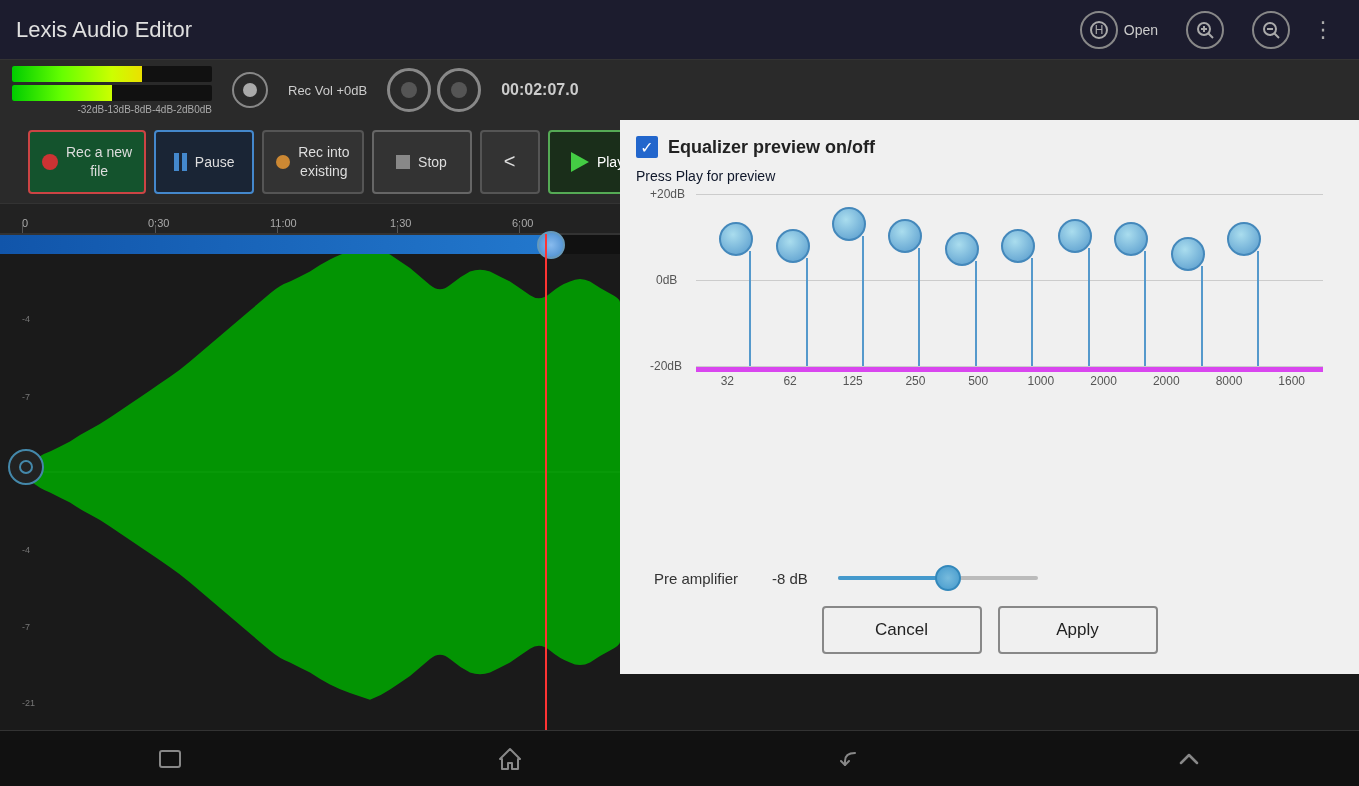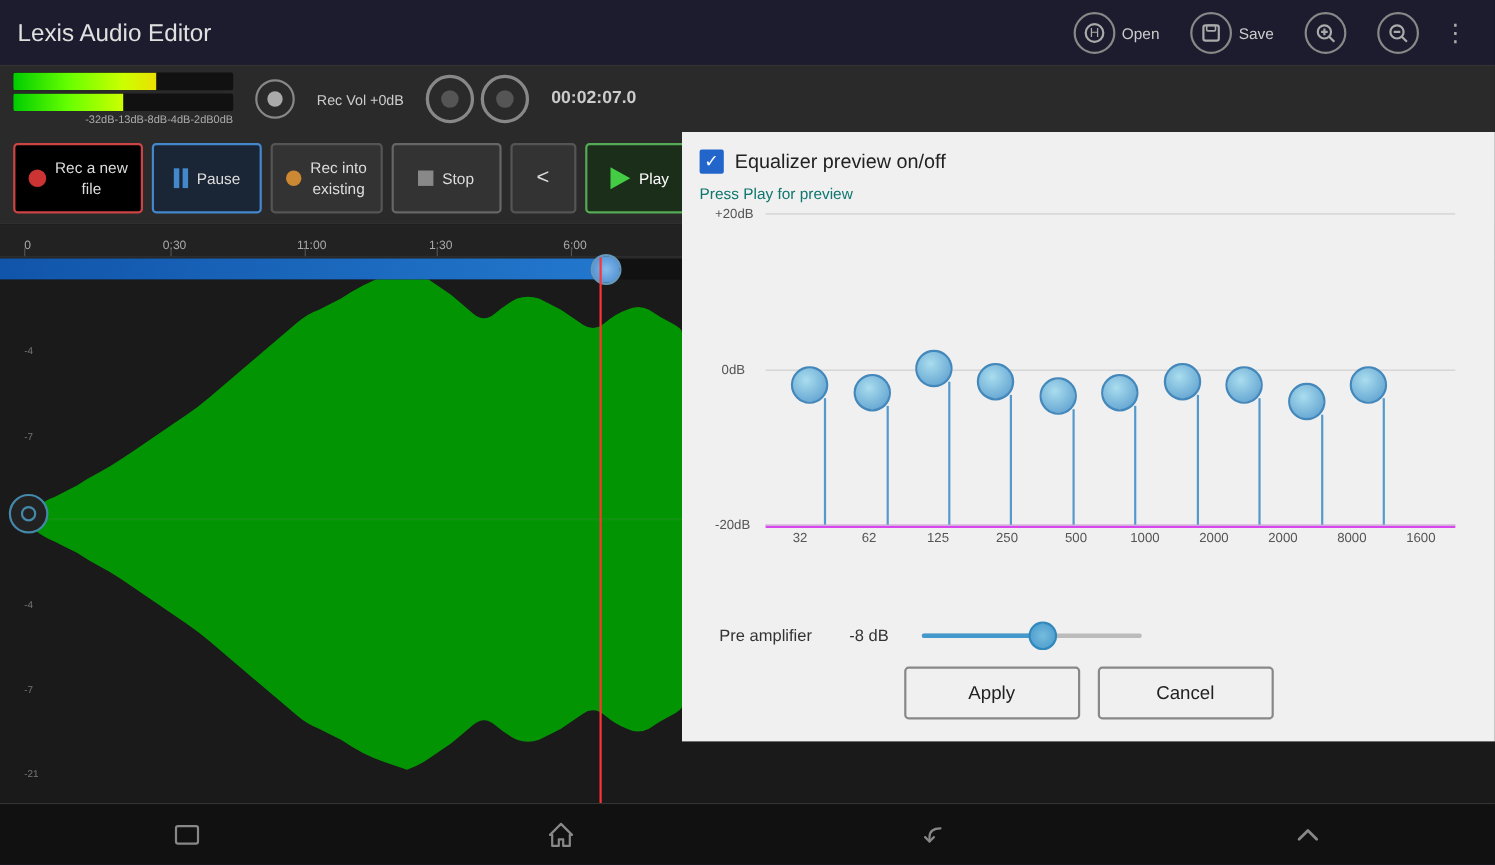--- a/index.html
+++ b/index.html
@@ -174,21 +174,22 @@
       align-items: center;
       justify-content: center;
       gap: 8px;
       padding: 0 12px;
       height: 64px;
       min-width: 100px;
       border-radius: 4px;
     }
     .ctrl-btn.active-rec {
       border-color: #cc4444;
-      background: #000000;
+      background: #14532d;
+      margin-left: 16px;
     }
     .ctrl-btn.active-pause {
       border-color: #4488cc;
       background: #1a2535;
     }
     .ctrl-btn.active-play {
       border-color: #55aa55;
       background: #1a2e1a;
       color: #fff;
     }
@@ -402,24 +403,24 @@
       border-radius: 2px;
       flex-shrink: 0;
     }
     .eq-checkmark {
       color: white;
       font-size: 16px;
     }
     #eq-title {
       font-size: 18px;
       color: #222;
-      font-weight: 400;
+      font-weight: 700;
     }
     #eq-subtitle {
-      color: #0f766e;
+      color: #0f172a;
       font-size: 14px;
     }
     #eq-chart {
       flex: 1;
       background: #f0f0f0;
       position: relative;
       border: none;
     }
     #eq-pre-amp {
       display: flex;
@@ -513,49 +514,40 @@
     .eq-freq-label {
       color: #555;
       font-size: 12px;
       text-align: center;
       flex: 1;
     }
 
     
     #eq-chart-inner {
       position: relative;
-      height: 286px;
+      height: 178px;
       background: #f0f0f0;
       margin: 0 10px;
-      border-bottom: 3px solid #d946ef;
+      border-bottom: 6px solid #d946ef;
       overflow: visible;
     }
   </style>
 </head>
 <body>
 
 <div id="header">
   <span id="app-title">Lexis Audio Editor</span>
   <button class="header-btn">
     <div class="header-icon-circle">
       <svg width="20" height="20" viewBox="0 0 20 20">
           <circle cx="10" cy="10" r="8" fill="none" stroke="#aaa" stroke-width="2"></circle>
           <text x="10" y="14" text-anchor="middle" fill="#aaa" font-size="12" font-family="Arial">H</text>
         </svg>
     </div>
     <span>Open</span>
-  </button>
-  <button class="header-btn">
-    <div class="header-icon-circle">
-      <svg width="20" height="20" viewBox="0 0 20 20">
-          <rect x="3" y="3" width="14" height="14" rx="2" fill="none" stroke="#aaa" stroke-width="2"></rect>
-          <rect x="6" y="3" width="8" height="5" rx="1" fill="none" stroke="#aaa" stroke-width="1.5"></rect>
-        </svg>
-    </div>
-    <span>Save</span>
   </button>
   <button class="header-btn">
     <div class="header-icon-circle">
       <svg width="20" height="20" viewBox="0 0 20 20">
           <circle cx="9" cy="9" r="6" fill="none" stroke="#aaa" stroke-width="2"></circle>
           <line x1="13" y1="13" x2="18" y2="18" stroke="#aaa" stroke-width="2"></line>
           <line x1="6" y1="9" x2="12" y2="9" stroke="#aaa" stroke-width="2"></line>
           <line x1="9" y1="6" x2="9" y2="12" stroke="#aaa" stroke-width="2"></line>
         </svg>
     </div>
@@ -817,22 +809,22 @@
       <span id="pre-amp-value">-8 dB</span>
       <div id="pre-amp-slider">
         <div class="slider-track">
           <div class="slider-fill"></div>
           <div class="slider-thumb"></div>
         </div>
       </div>
     </div>
 
     <div id="eq-actions">
+      <button class="eq-btn">Cancel</button>
       <button class="eq-btn">Apply</button>
-      <button class="eq-btn">Cancel</button>
     </div>
   </div>
 
 </div>
 
 <div id="bottom-nav">
   <div class="nav-icon">
     <svg width="28" height="28" viewBox="0 0 28 28">
         <rect x="4" y="6" width="20" height="16" rx="2" fill="none" stroke="#888" stroke-width="2"></rect>
       </svg>

